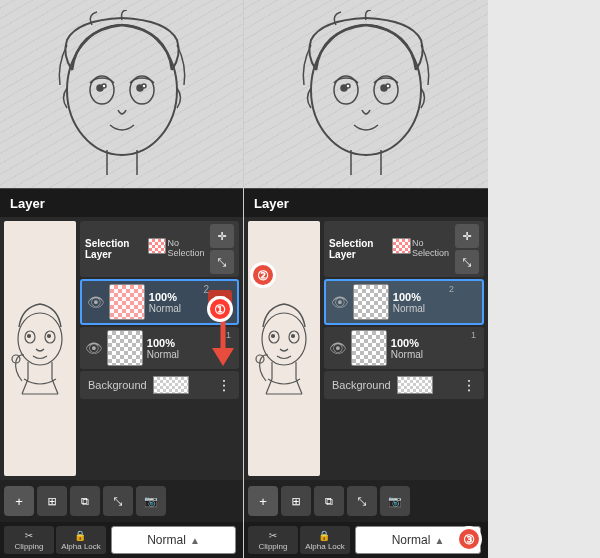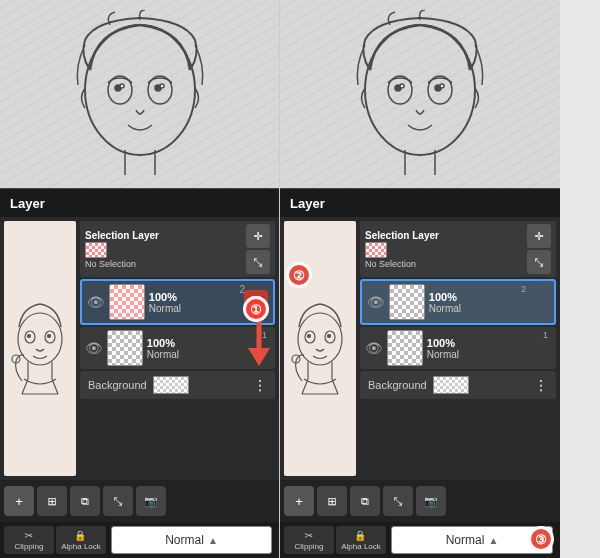--- a/index.html
+++ b/index.html
@@ -13,21 +13,21 @@
       flex-direction: column;
     }
 
     .main-container {
       display: flex;
       width: 600px;
       height: 558px;
     }
 
     .panel {
-      width: 280px;
+      width: 244px;
       height: 558px;
       position: relative;
       overflow: hidden;
       border-right: 1px solid #ccc;
     }
 
     
     .sketch-bg {
       width: 100%;
       height: 200px;
@@ -109,21 +109,20 @@
       border-radius: 3px;
       padding: 3px 5px;
       display: flex;
       align-items: center;
       justify-content: space-between;
       min-height: 44px;
     }
 
     .selection-layer-info {
       display: flex;
-      flex-direction: column;
       gap: 1px;
     }
 
     .selection-layer-title {
       color: #fff;
       font-size: 10px;
       font-weight: bold;
     }
 
     .selection-layer-thumb {

